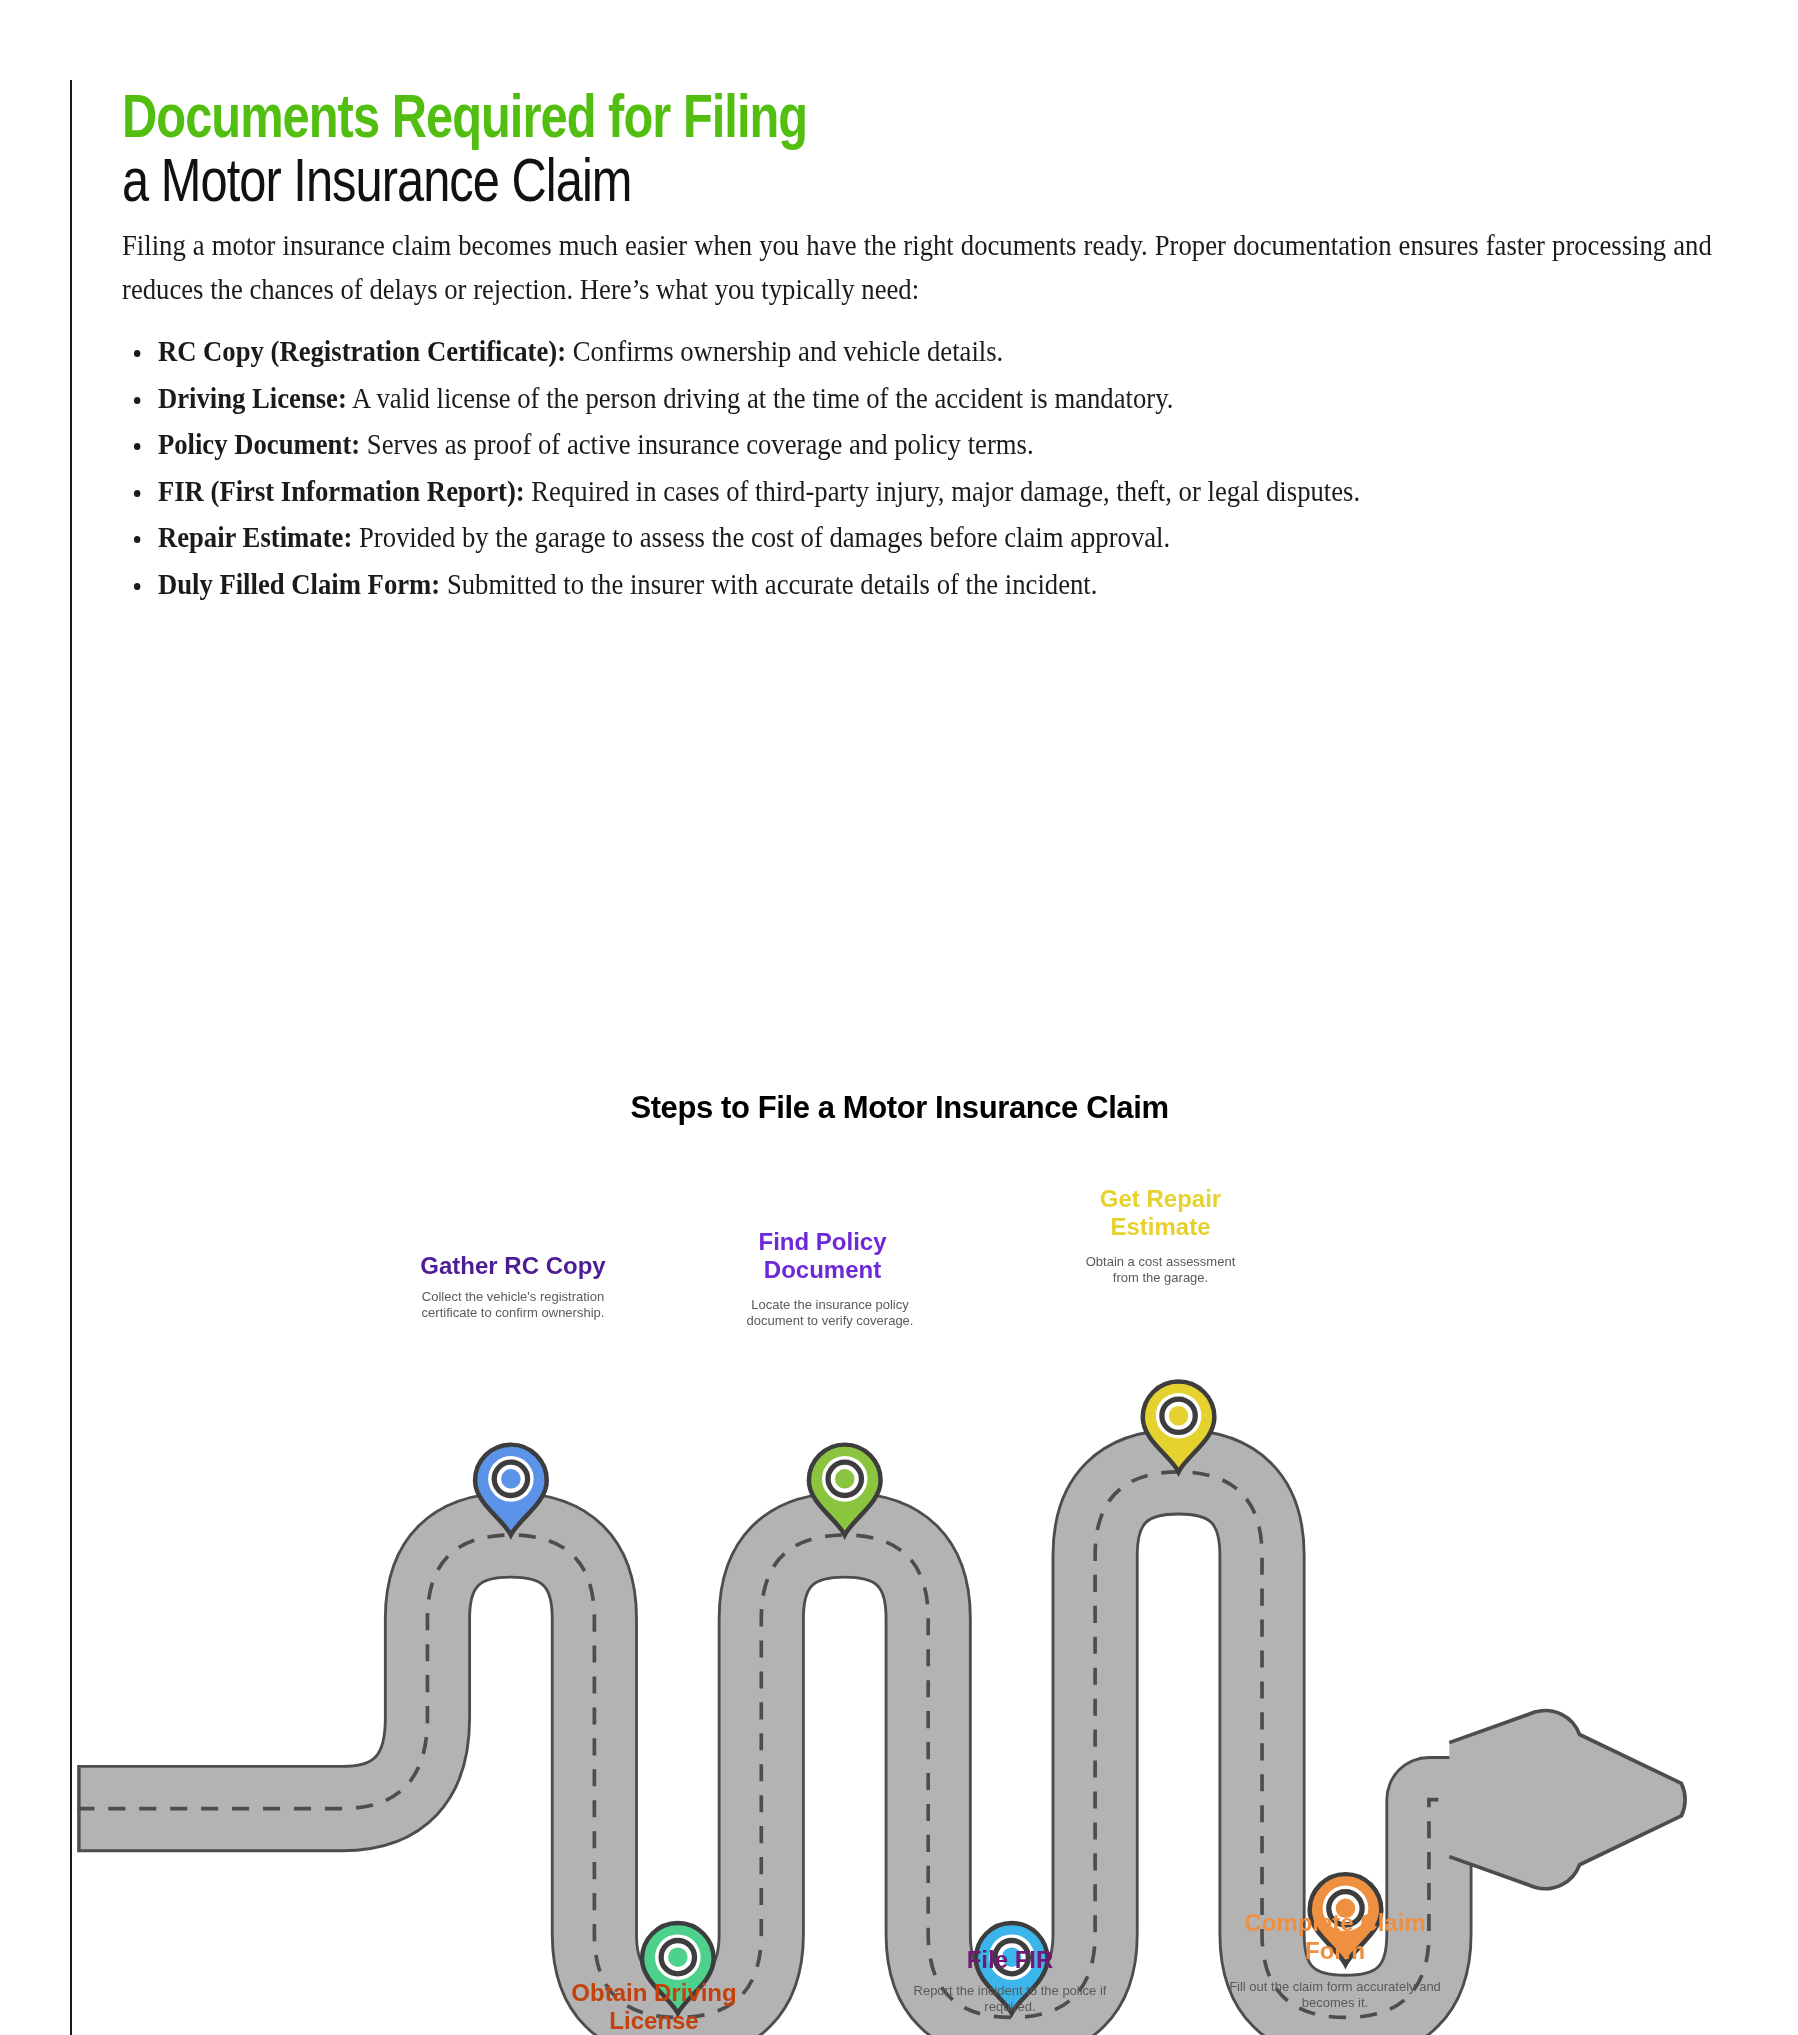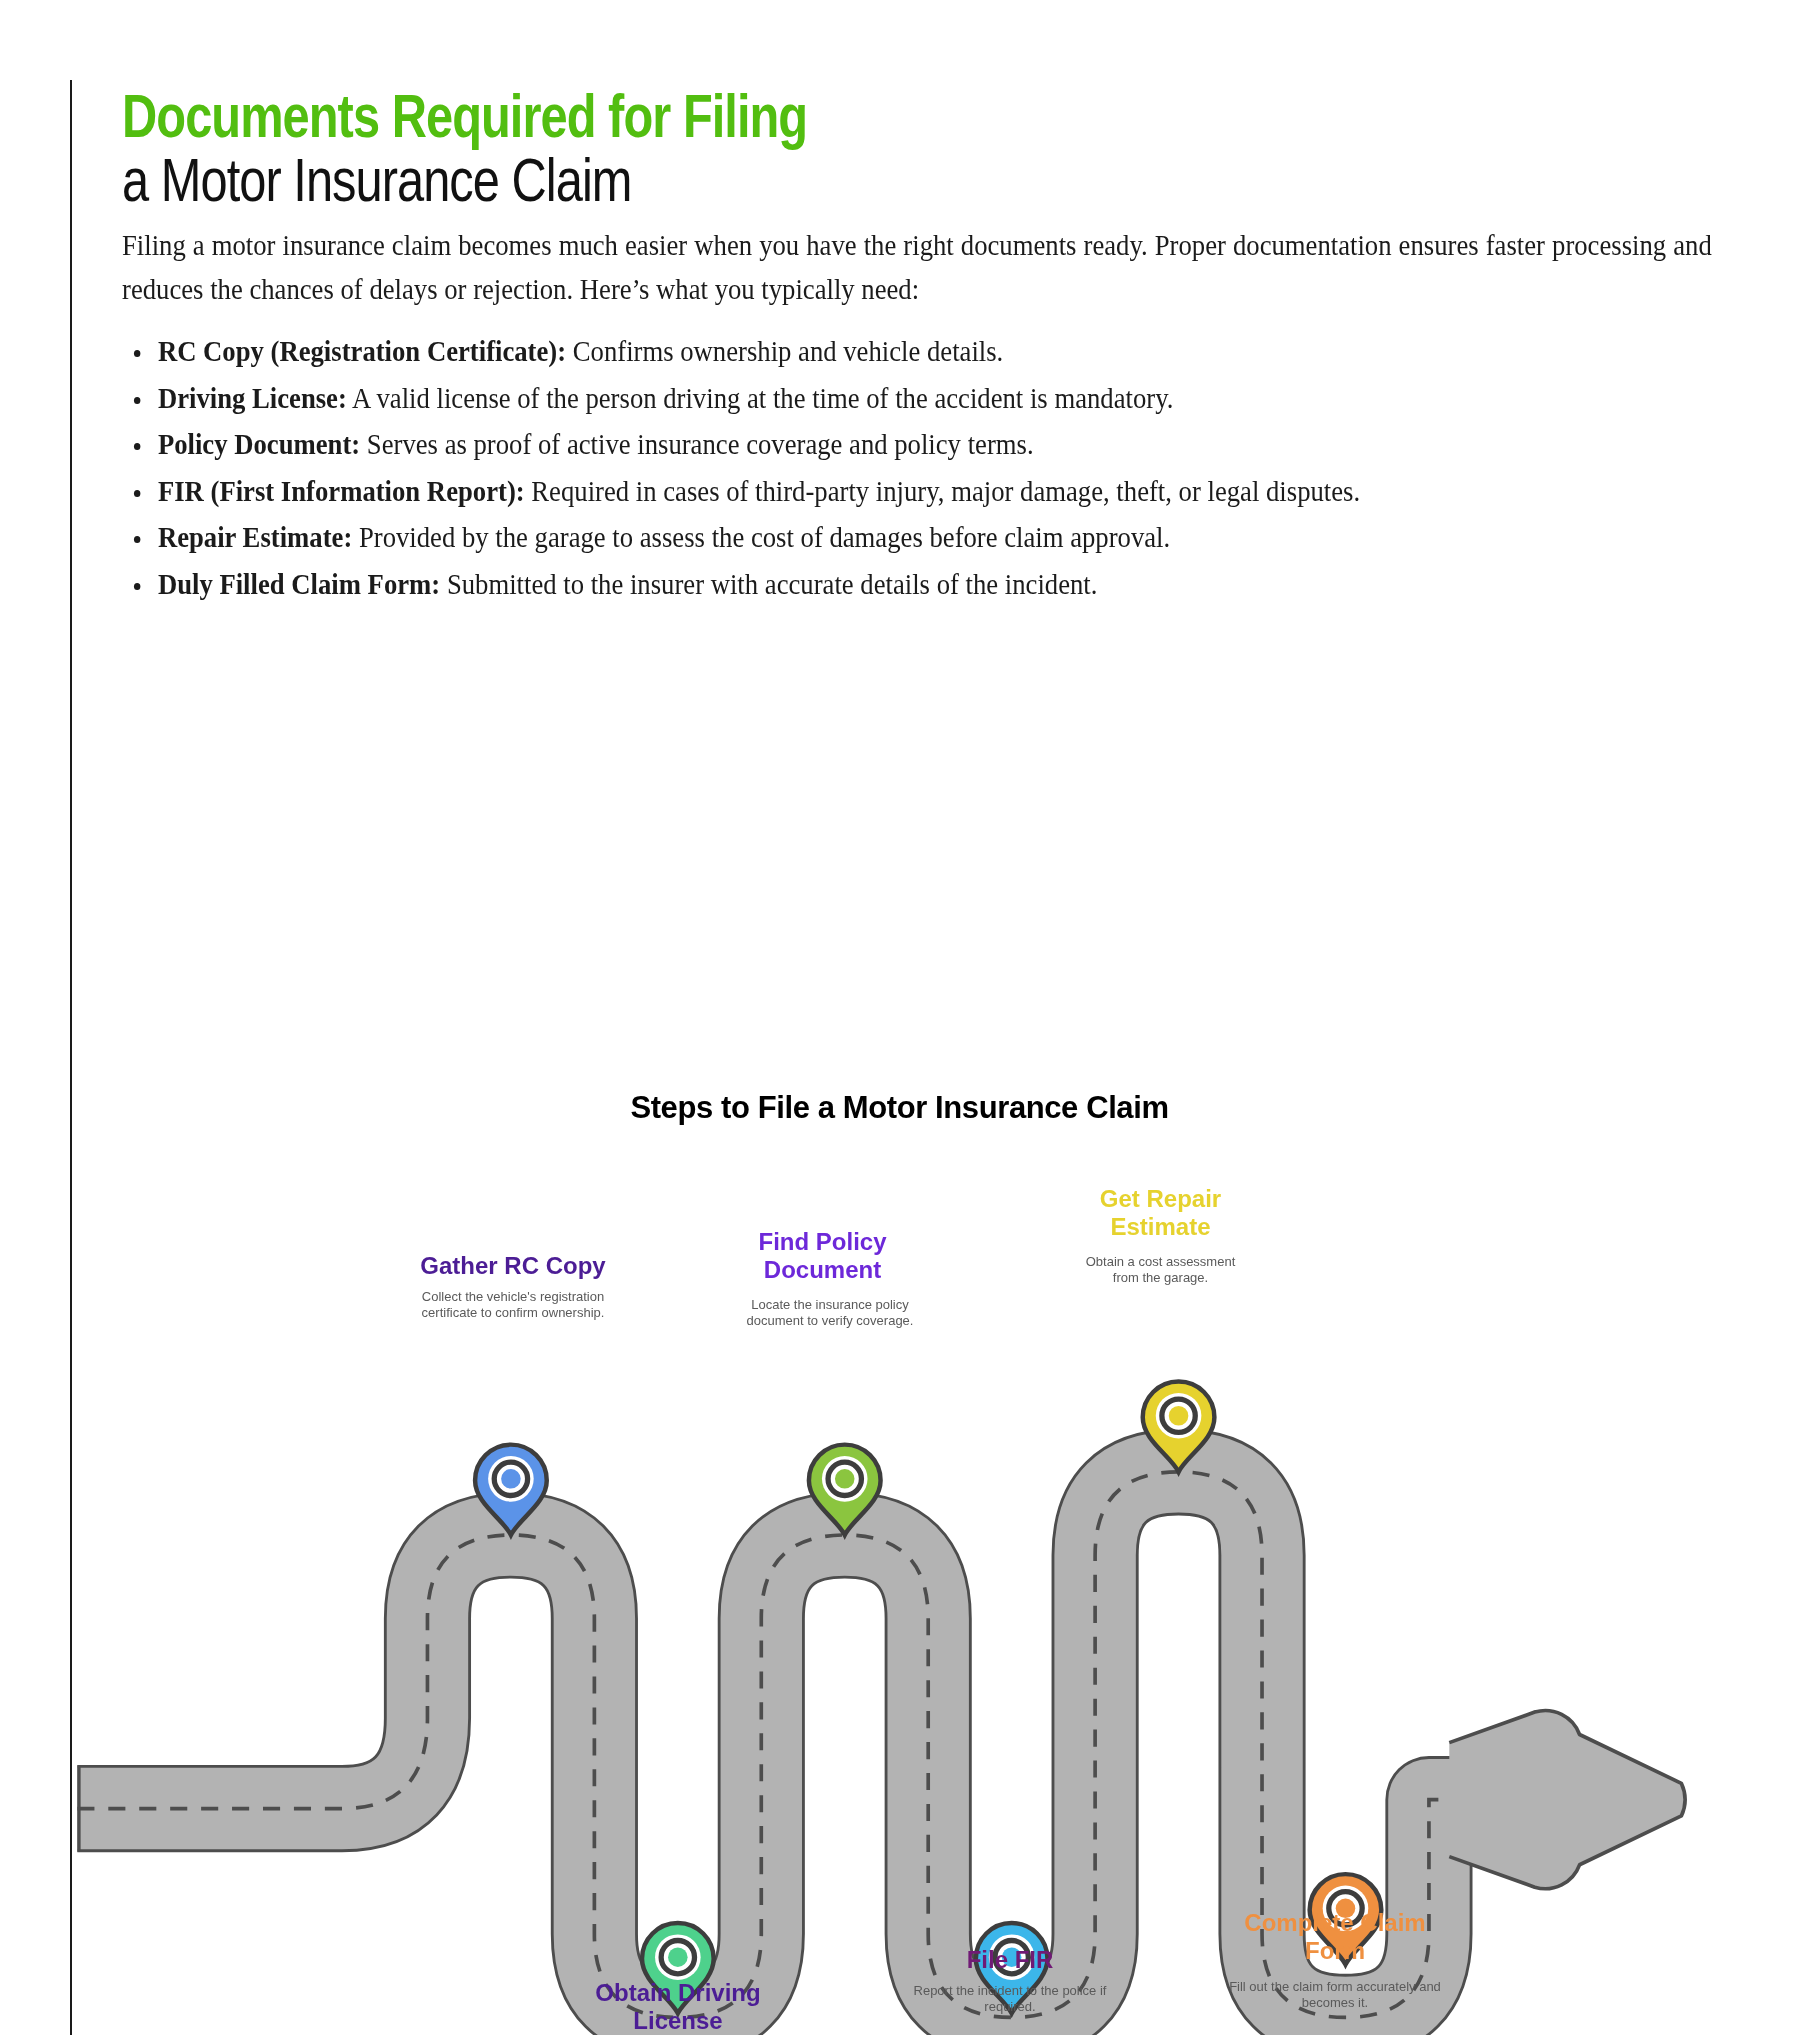--- a/index.html
+++ b/index.html
@@ -306,21 +306,21 @@
 
   <div class="step-label" style="left:407px;top:169px;width:212px;color:#4c1d95;">Gather RC Copy</div>
   <div class="step-desc" style="left:409px;top:206px;width:208px;">Collect the vehicle's registration certificate to confirm ownership.</div>
 
   <div class="step-label" style="left:737px;top:145px;width:171px;color:#6d28d9;">Find Policy Document</div>
   <div class="step-desc" style="left:714px;top:214px;width:216px;margin-left:8px;">Locate the insurance policy document to verify coverage.</div>
 
   <div class="step-label" style="left:1075px;top:102px;width:171px;color:#e6d22e;">Get Repair Estimate</div>
   <div class="step-desc" style="left:1071px;top:171px;width:179px;">Obtain a cost assessment from the garage.</div>
 
-  <div class="step-label" style="left:572px;top:896px;width:212px;color:#4c1d95;">Obtain Driving License</div>
+  <div class="step-label" style="left:548px;top:896px;width:212px;color:#c2410c;">Obtain Driving License</div>
 
   <div class="step-label" style="left:904px;top:863px;width:212px;color:#701a75;">File FIR</div>
   <div class="step-desc" style="left:906px;top:900px;width:208px;">Report the incident to the police if required.</div>
 
   <div class="step-label" style="left:1233px;top:826px;width:204px;color:#ef9040;">Complete Claim Form</div>
   <div class="step-desc" style="left:1229px;top:896px;width:212px;">Fill out the claim form accurately and becomes it.</div>
 
 </div>
 
 

